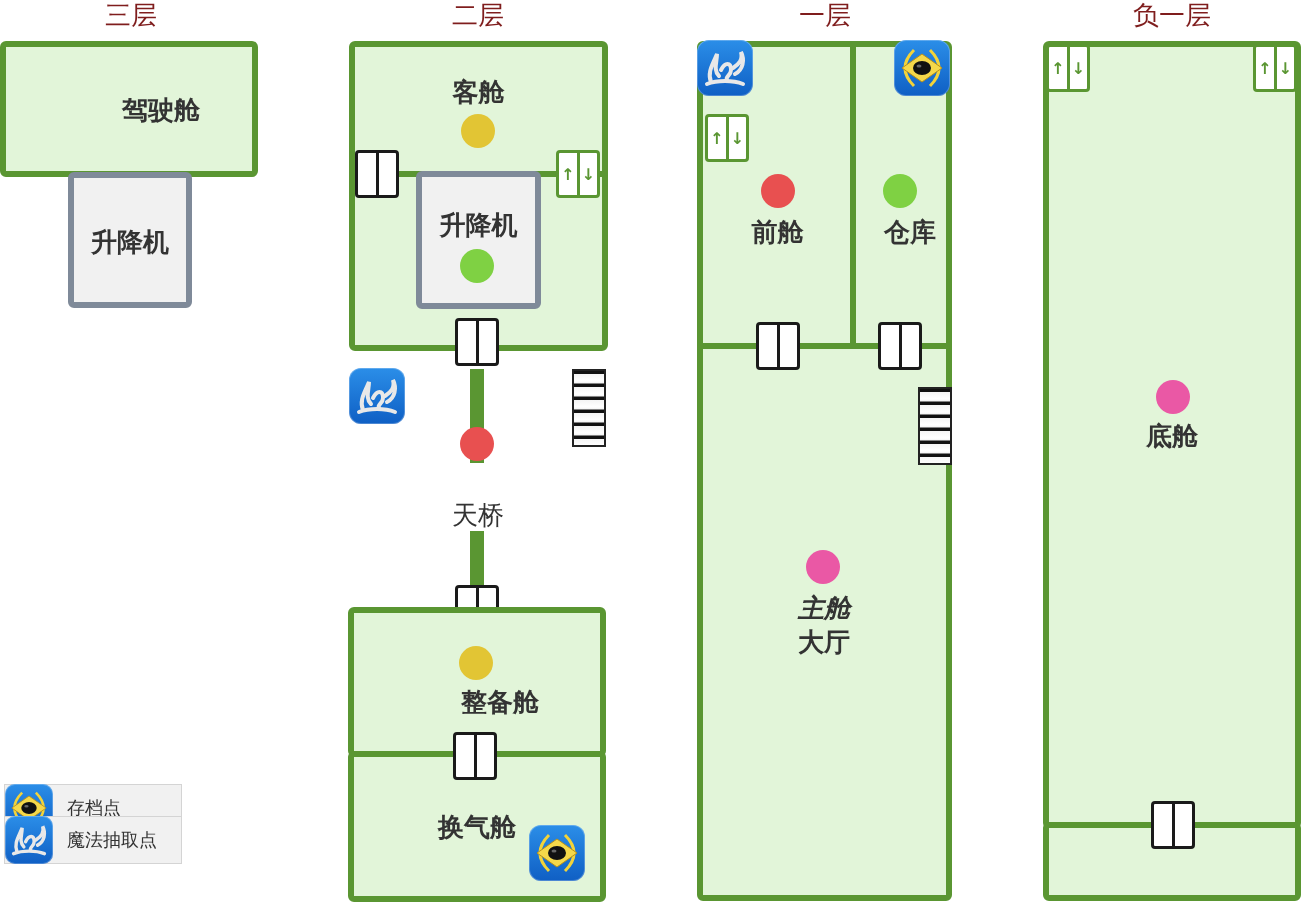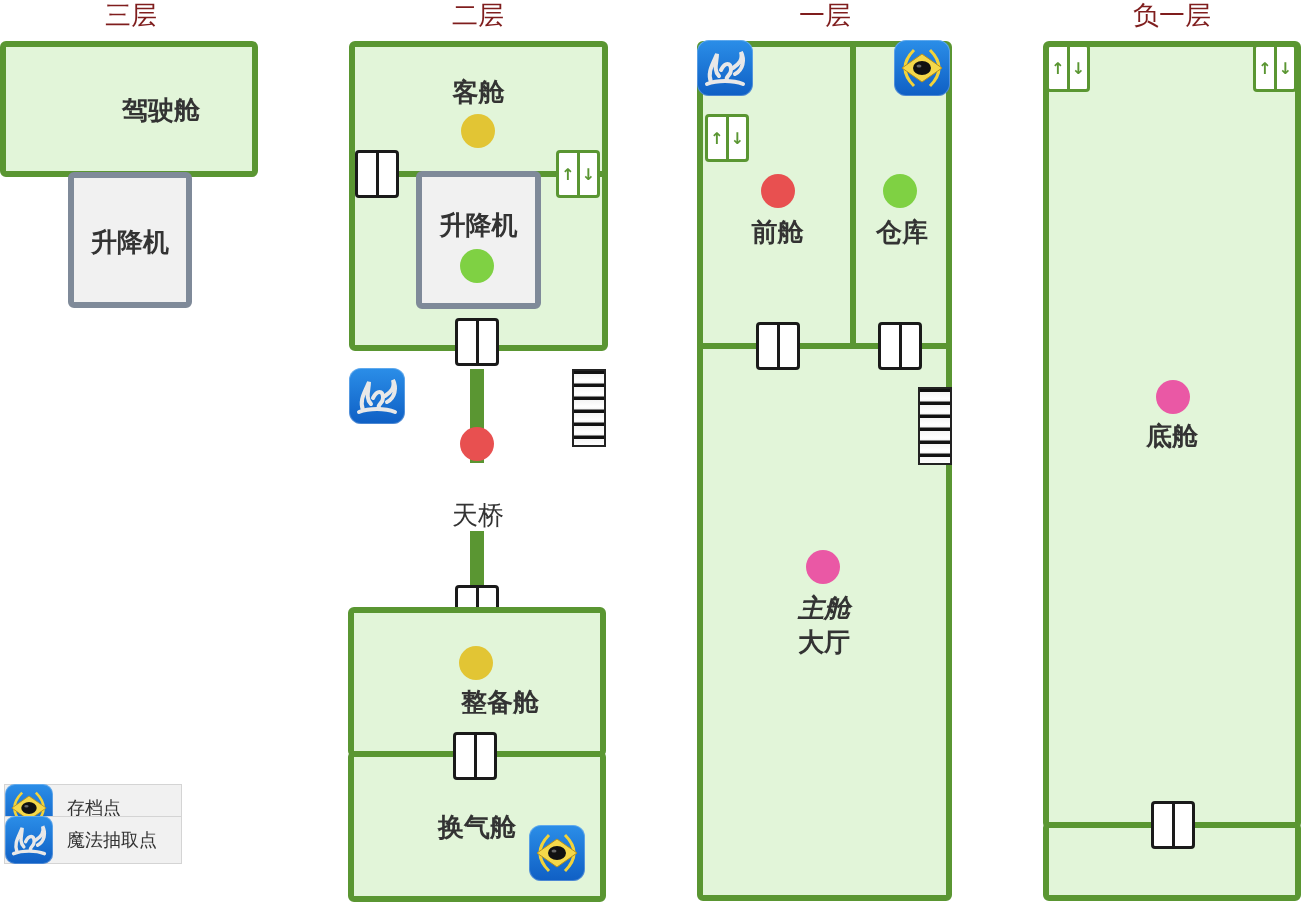--- a/index.html
+++ b/index.html
@@ -162,21 +162,21 @@
 
   <div class="lift-door" style="left:705px; top:114px;">
     <span>↑</span>
     <span>↓</span>
   </div>
 
   <div class="dot" style="left: 761px; top: 174px; background: rgb(232, 80, 80);"></div>
   <div class="label" style="left:720px; top:216px; width:115px;">前舱</div>
 
   <div class="dot" style="left: 883px; top: 174px; background: rgb(127, 209, 67);"></div>
-  <div class="label" style="left:856px; top:216px; width:92px;">仓库</div>
+  <div class="label" style="left:856px; top:216px; width:92px;padding-left:8px;">仓库</div>
 
   <div class="door" style="left:756px; top:322px;"></div>
   <div class="door" style="left:878px; top:322px;"></div>
 
   <div class="stairs" style="left:918px; top:387px;"></div>
 
   <div class="dot" style="left: 806px; top: 550px; background: rgb(234, 88, 165);"></div>
   <div class="label" style="left:774px; top:592px; width:100px;font-style:italic;">主舱</div>
   <div class="label" style="left:774px; top:626px; width:100px;">大厅</div>
 </div>

